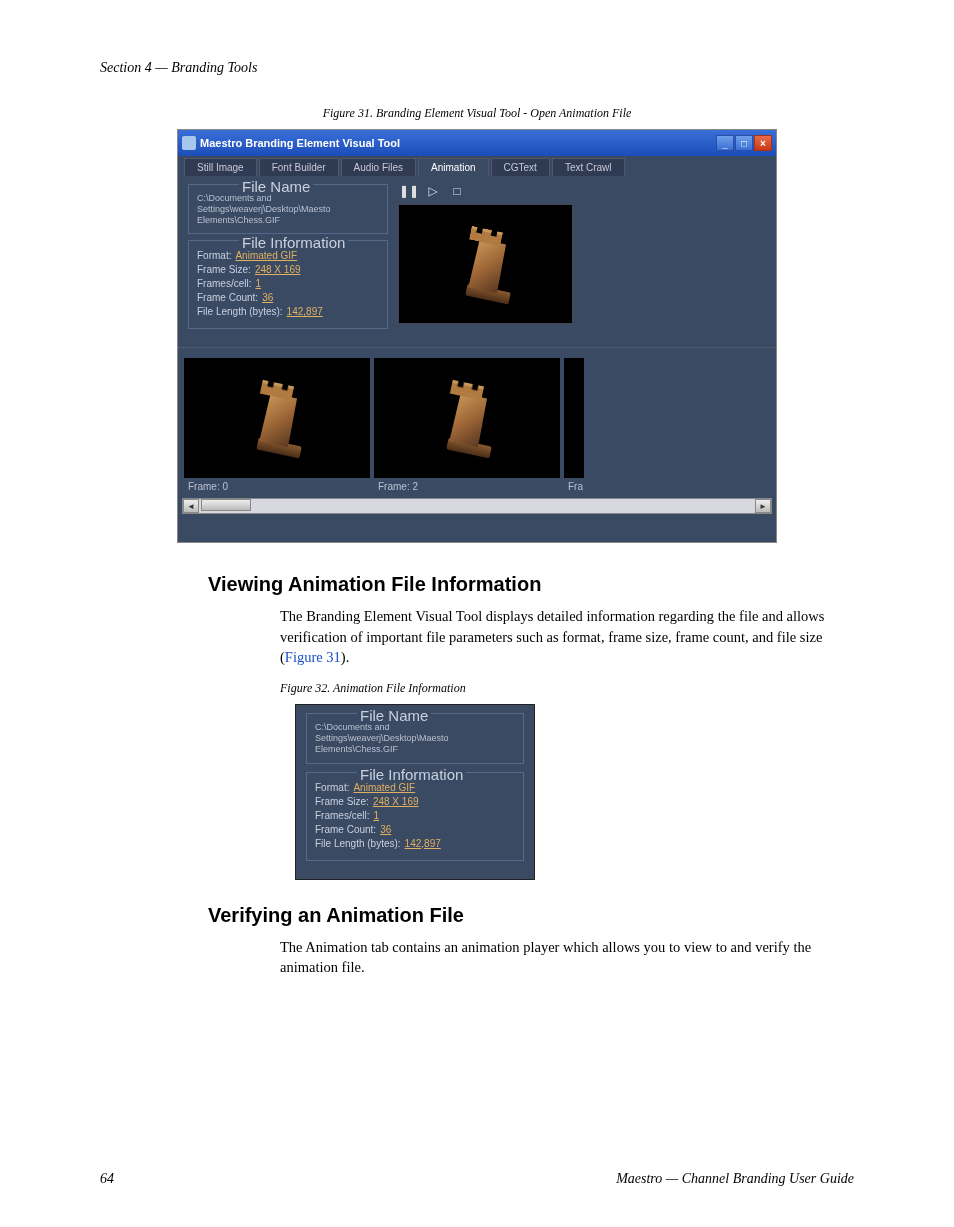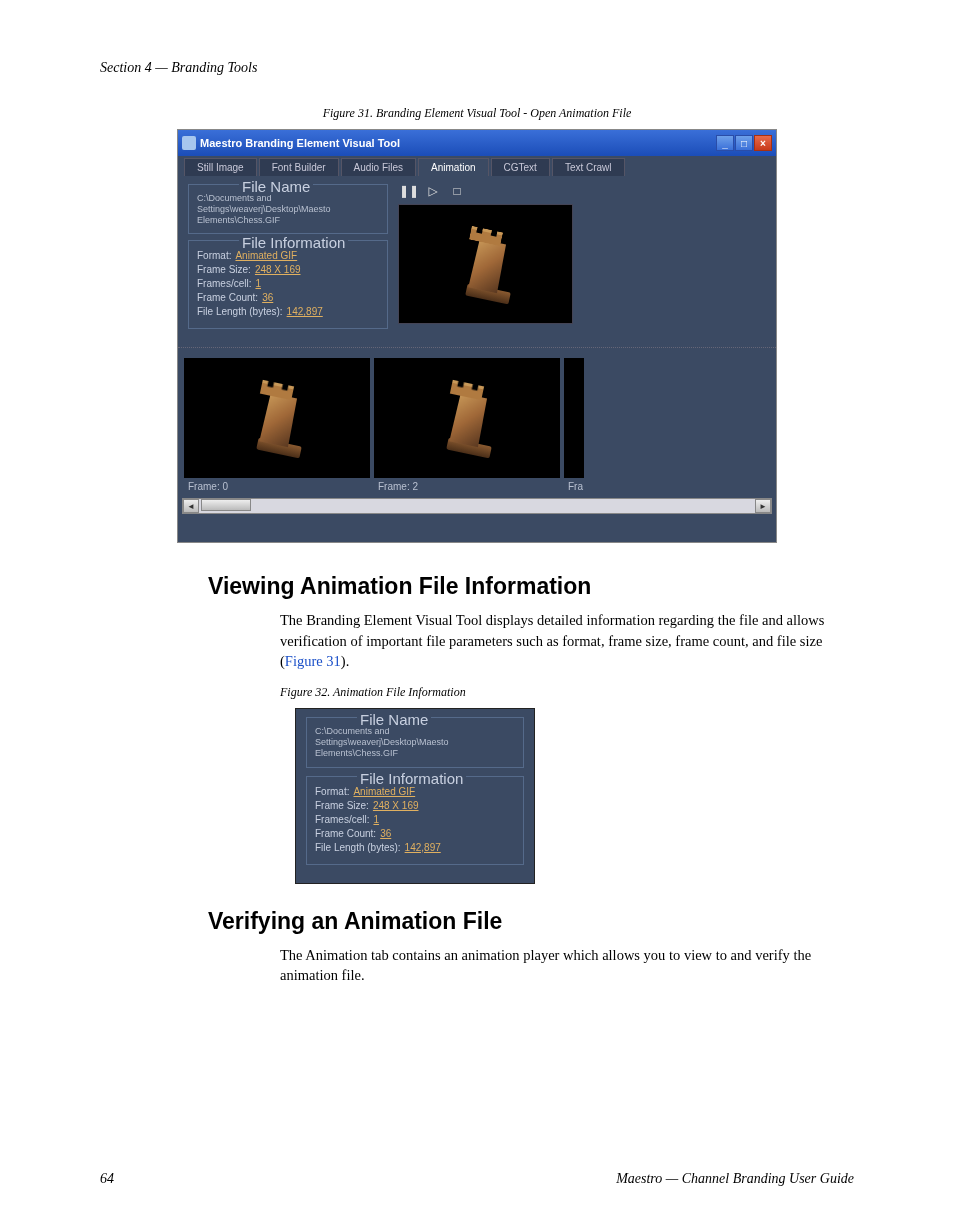--- a/index.html
+++ b/index.html
@@ -198,21 +198,21 @@
     width: 50px; height: 12px;
     background: linear-gradient(#eee, #bbb);
     border: 1px solid #888;
   }
   .screenshot-bottom-pad { height: 20px; }
 
   
   .heading2 {
     font-family: Arial, Helvetica, sans-serif;
     font-weight: bold;
-    font-size: 23px;
+    font-size: 20px;
     margin: 24px 0 10px 108px;
   }
   .body-text {
     font-size: 14.5px;
     line-height: 1.4;
     margin: 0 0 14px 180px;
     max-width: 570px;
   }
   .link { color: #1a4fc8; }
 

